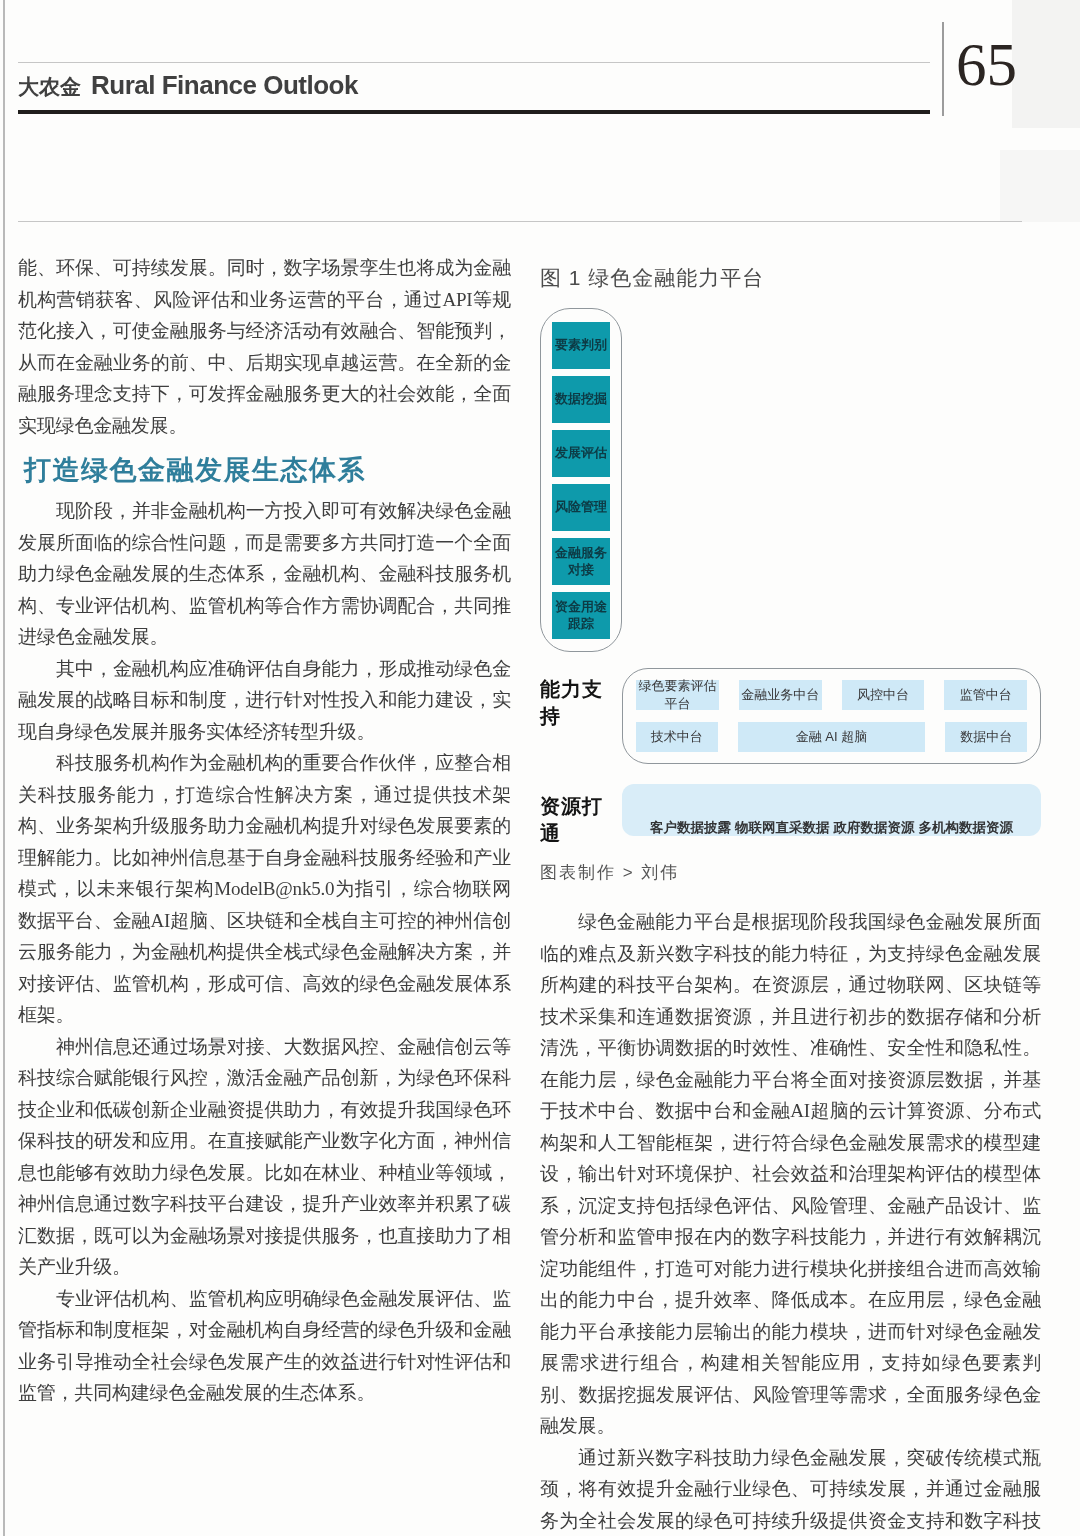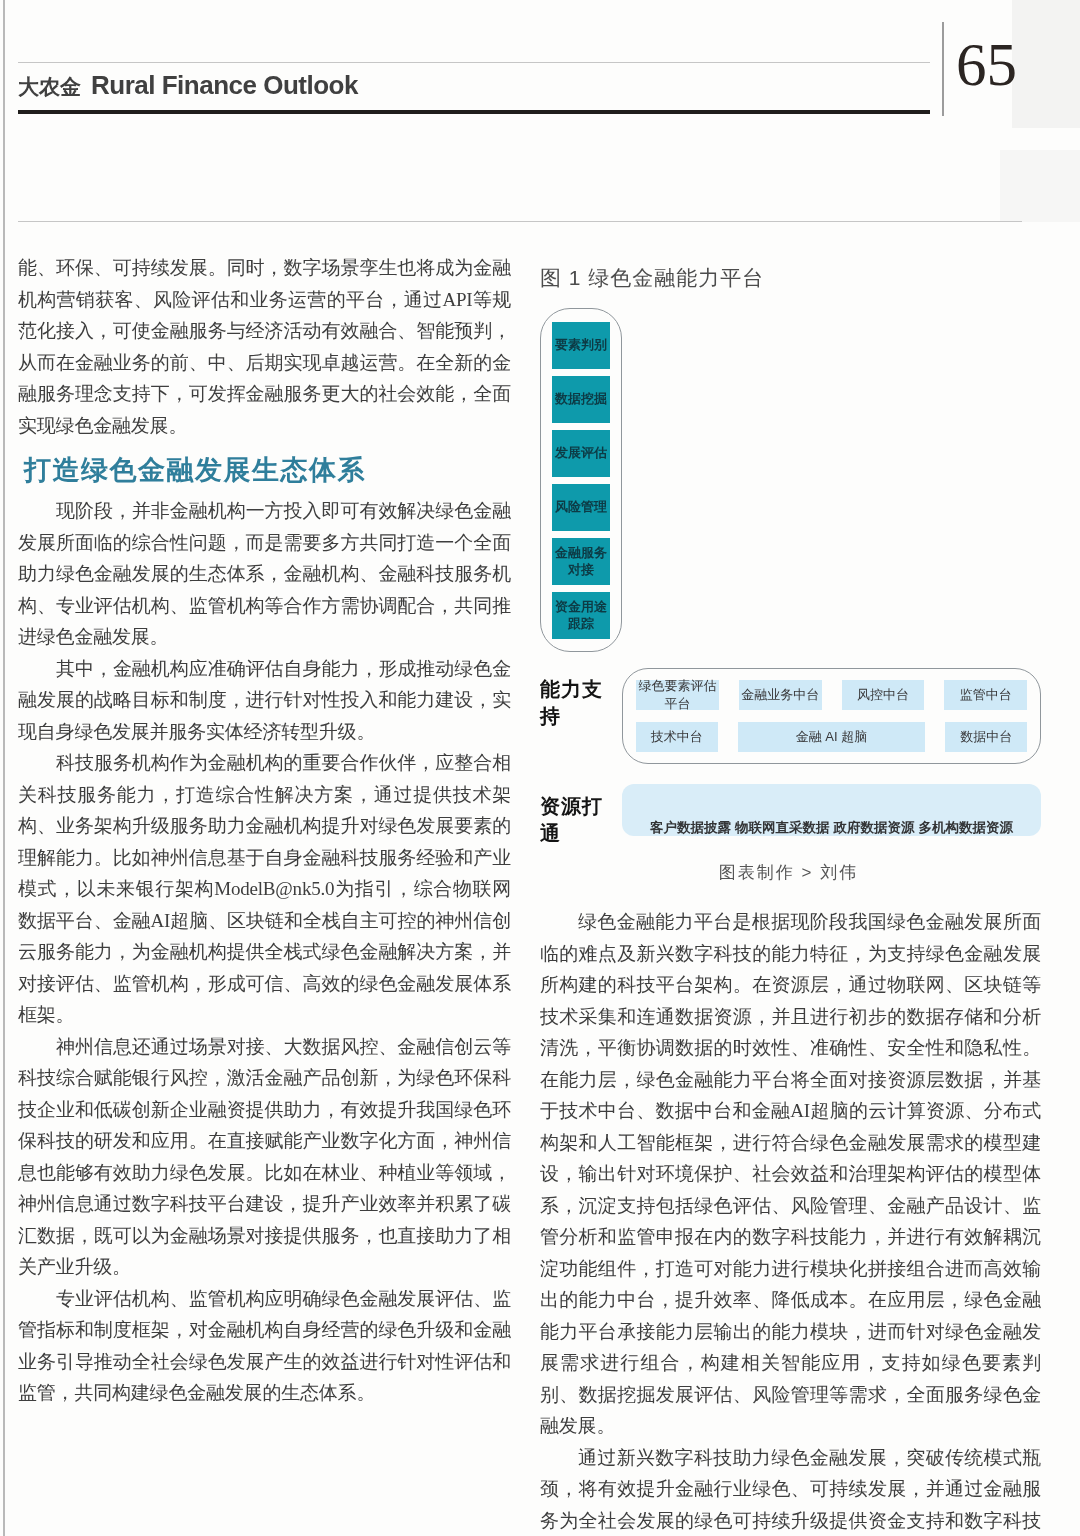--- a/index.html
+++ b/index.html
@@ -62,21 +62,21 @@
   .cap-row { display:flex; gap:20px; }
   .cap-row + .cap-row { margin-top:12px;justify-content:center; }
   .box-blue {
     flex:1; height:30px; background:#cfe9f7; color:#38383a;
     font-family:"Liberation Sans", sans-serif; font-size:13px;
     display:flex; align-items:center; justify-content:center; text-align:center;
   }
   .w-ai { flex:2.3; }
   .res-item { font-family:"Liberation Sans", sans-serif; font-size:13.5px; color:#333436; font-weight:bold;margin-top:36px; }
 
-  .fig-caption { text-align:center; font-family:"Liberation Sans", sans-serif; font-size:17px;
+  .fig-caption { text-align:left; font-family:"Liberation Sans", sans-serif; font-size:17px;
                  color:#565656; letter-spacing:2px; margin:10px 4px 22px 0; }
 
   .end-mark { font-family:"Liberation Sans", sans-serif; font-weight:bold; font-size:20px;
               color:#cc0a12; letter-spacing:-1px; padding-left:4px; }
 </style>
 </head>
 <body>
 
 <div class="page">
 

